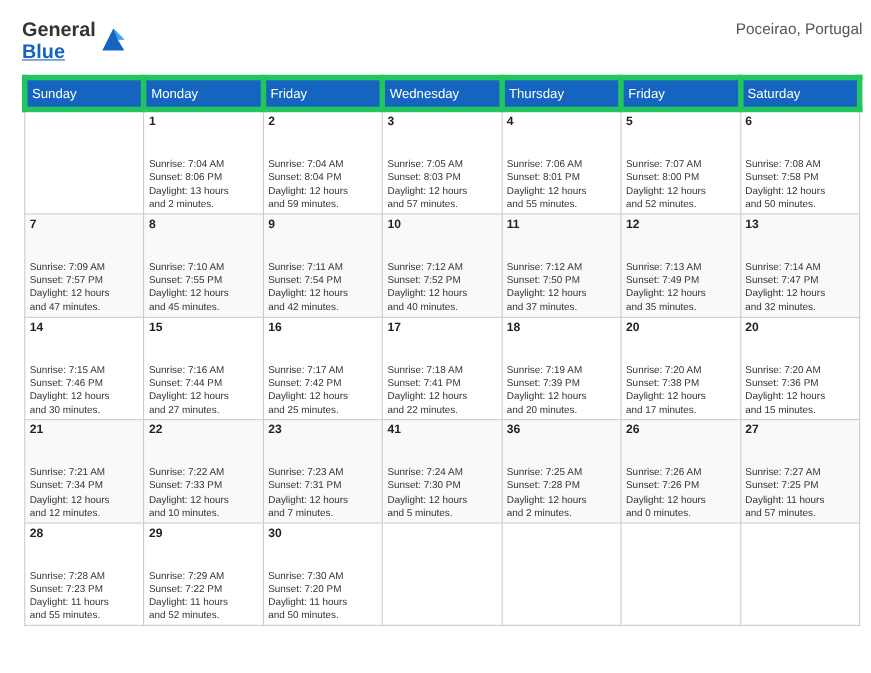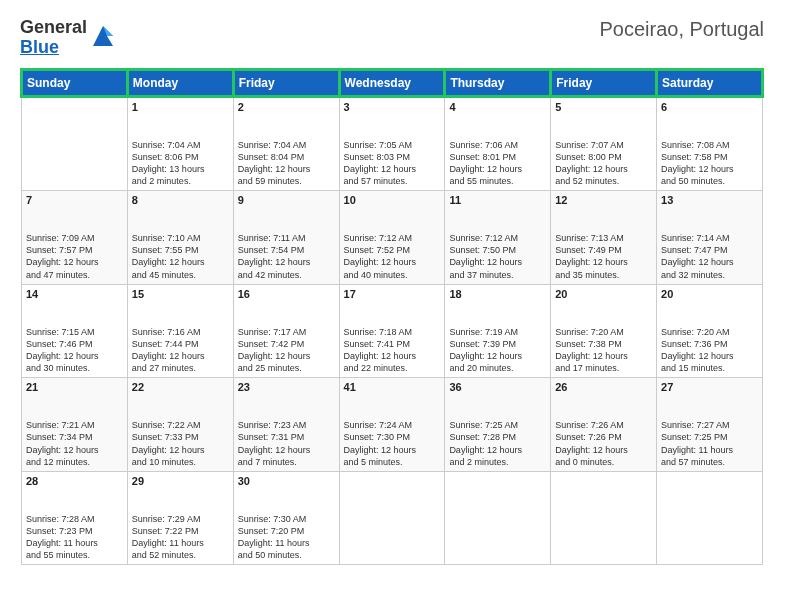--- a/index.html
+++ b/index.html
@@ -7,21 +7,21 @@
       font-family: Arial, sans-serif;
       background: #fff;
       width: 792px;
       height: 612px;
       overflow: hidden;
     }
     .page {
       width: 792px;
       height: 612px;
       background: #fff;
-      padding: 18px 28px 12px 20px;
+      padding: 18px 8px 12px 20px;
     }
     .header {
       display: flex;
       justify-content: space-between;
       align-items: flex-start;
       margin-bottom: 10px;
     }
     .logo {
       display: flex;
       align-items: center;
@@ -42,36 +42,36 @@
     }
     .title-block {
       text-align: right;
     }
     .month-title {
       font-size: 32px;
       font-weight: bold;
       color: #222;
     }
     .location {
-      font-size: 20px;
+      font-size: 14px;
       color: #555;
     }
     .calendar {
       width: 100%;
       border-collapse: collapse;
       table-layout: fixed;
     }
     .calendar th {
       background-color: #1565c0;
       color: #fff;
       font-size: 12px;
-      font-weight: bold;
+      font-weight: normal;
       padding: 5px 4px;
       text-align: left;
-      border: 3px solid #22c55e;
+      border: 5px solid #22c55e;
       margin-top: 44px;
     }
     .calendar td {
       vertical-align: top;
       border: 1px solid #ccc;
       padding: 3px 4px;
       font-size: 9.5px;
       color: #333;
       height: 80px;
     }

